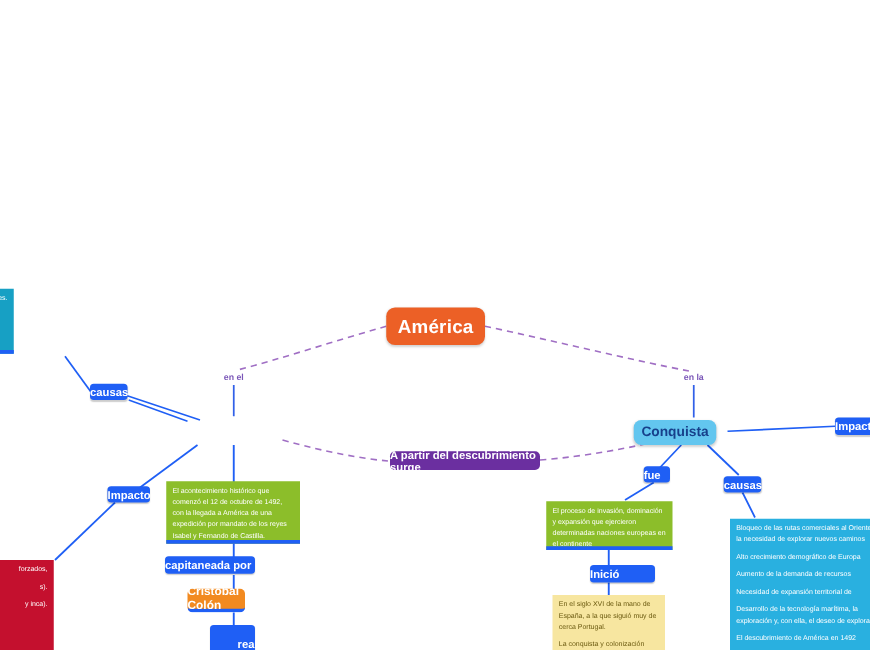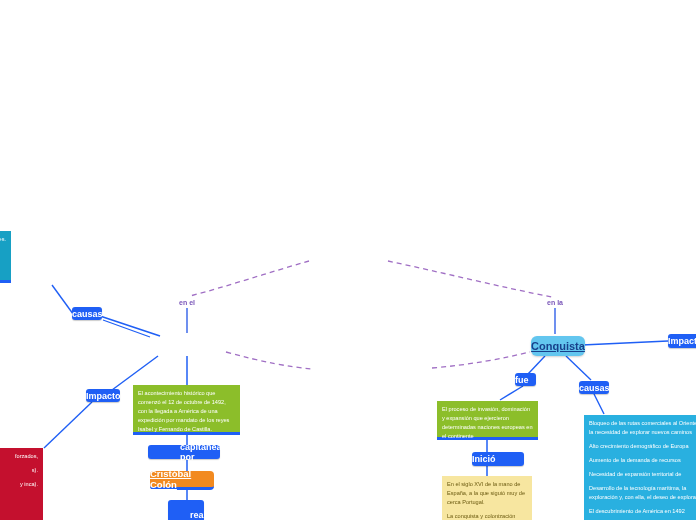--- a/index.html
+++ b/index.html
@@ -121,69 +121,75 @@
 
     <line x1="594" y1="394" x2="604" y2="414" stroke="#1f5ff5" stroke-width="1.4"></line>
 
     <line x1="582" y1="345" x2="668" y2="341" stroke="#1f5ff5" stroke-width="1.4"></line>
 
     <line x1="487" y1="440" x2="487" y2="452" stroke="#1f5ff5" stroke-width="1.5"></line>
 
     <line x1="487" y1="466" x2="487" y2="476" stroke="#1f5ff5" stroke-width="1.5"></line>
   </svg>
 
+  <div class="node topic" style="left:309px;top:246px;width:79px;height:30px;">
+    <span>América</span>
+  </div>
 
   <div class="node tiny-purple" style="left:172px;top:297px;width:30px;height:10px;">
     <span>en el</span>
   </div>
   <div class="node tiny-purple" style="left:540px;top:297px;width:30px;height:10px;">
     <span>en la</span>
   </div>
 
+  <div class="node rel-purple" style="left:312px;top:361px;width:120px;height:15px;">
+    <span>A partir del descubrimiento surge</span>
+  </div>
 
 
   <div class="node rel" style="left:72px;top:307px;width:30px;height:13px;">
     <span>causas</span>
   </div>
 
   <div class="node rel" style="left:86px;top:389px;width:34px;height:13px;">
     <span>Impacto</span>
   </div>
 
   <div class="node rel" style="left:176px;top:390px;width:22px;height:13px;">
     <span>fue</span>
   </div>
 
   <div class="node note note-green" style="left:133px;top:385px;width:107px;height:50px;">
     <p>El acontecimiento histórico que comenzó el 12 de octubre de 1492, con la llegada a América de una expedición por mandato de los reyes Isabel y Fernando de Castilla.</p>
   </div>
 
-  <div class="node rel" style="left:148px;top:445px;width:72px;height:14px;padding-left:32px;">
+  <div class="node rel" style="left:132px;top:445px;width:72px;height:14px;">
     <span>capitaneada por</span>
   </div>
 
-  <div class="node node-orange" style="left:150px;top:471px;width:64px;height:19px;text-decoration:underline;">
+  <div class="node node-orange" style="left:150px;top:471px;width:46px;height:19px;">
     <span>Cristóbal Colón</span>
   </div>
 
   <div class="node rel" style="left:168px;top:500px;width:36px;height:29px;padding-left:22px;">
     <span>realizó</span>
   </div>
 
   <div class="node note note-teal" style="left:-42px;top:231px;width:53px;height:52px;">
     <p style="text-align:right;">es.</p>
   </div>
 
   <div class="node note note-red" style="left:-31px;top:448px;width:74px;height:72px;">
     <p class="list-item" style="text-align:right;">forzados,</p>
     <p class="list-item" style="text-align:right;">s).</p>
     <p class="list-item" style="text-align:right;">y inca).</p>
   </div>
 
-  <div class="node branch-cyan" style="left:531px;top:336px;width:54px;height:20px;text-decoration:underline;">
+  <div class="node branch-cyan" style="left:507px;top:336px;width:66px;height:20px;">
     <span>Conquista</span>
   </div>
 
   <div class="node rel" style="left:515px;top:373px;width:21px;height:13px;">
     <span>fue</span>
   </div>
 
   <div class="node rel" style="left:579px;top:381px;width:30px;height:13px;">
     <span>causas</span>
   </div>

